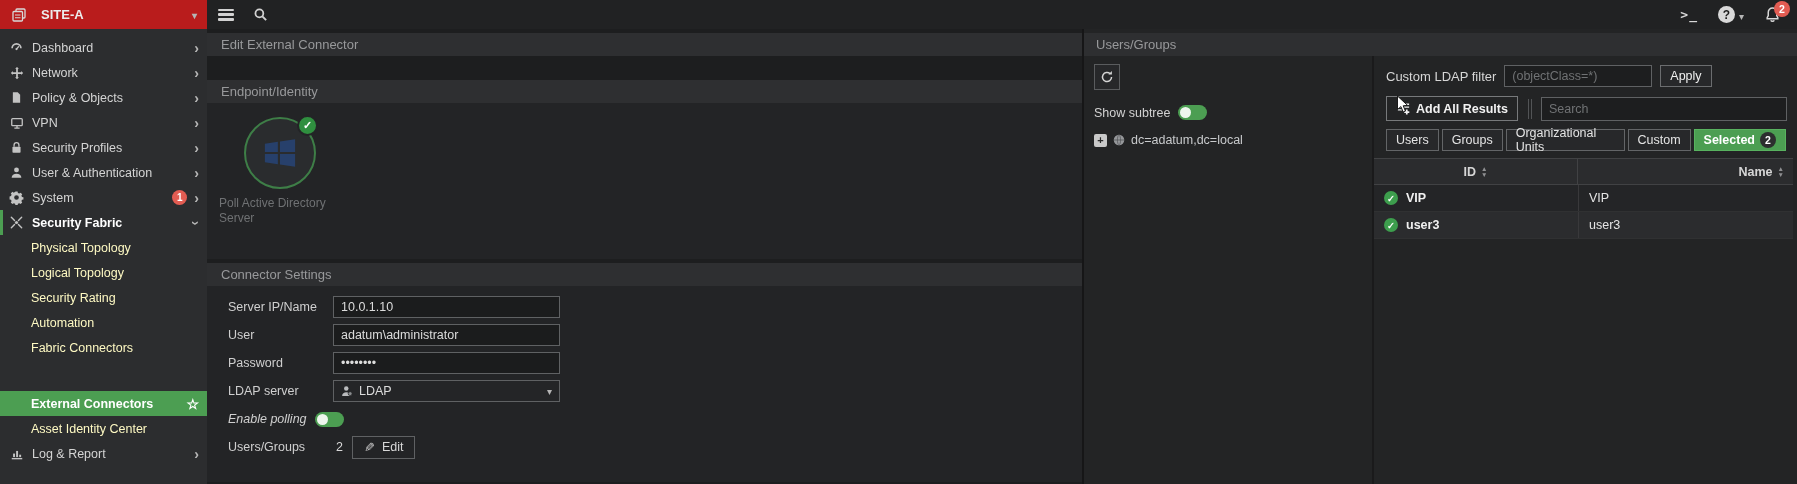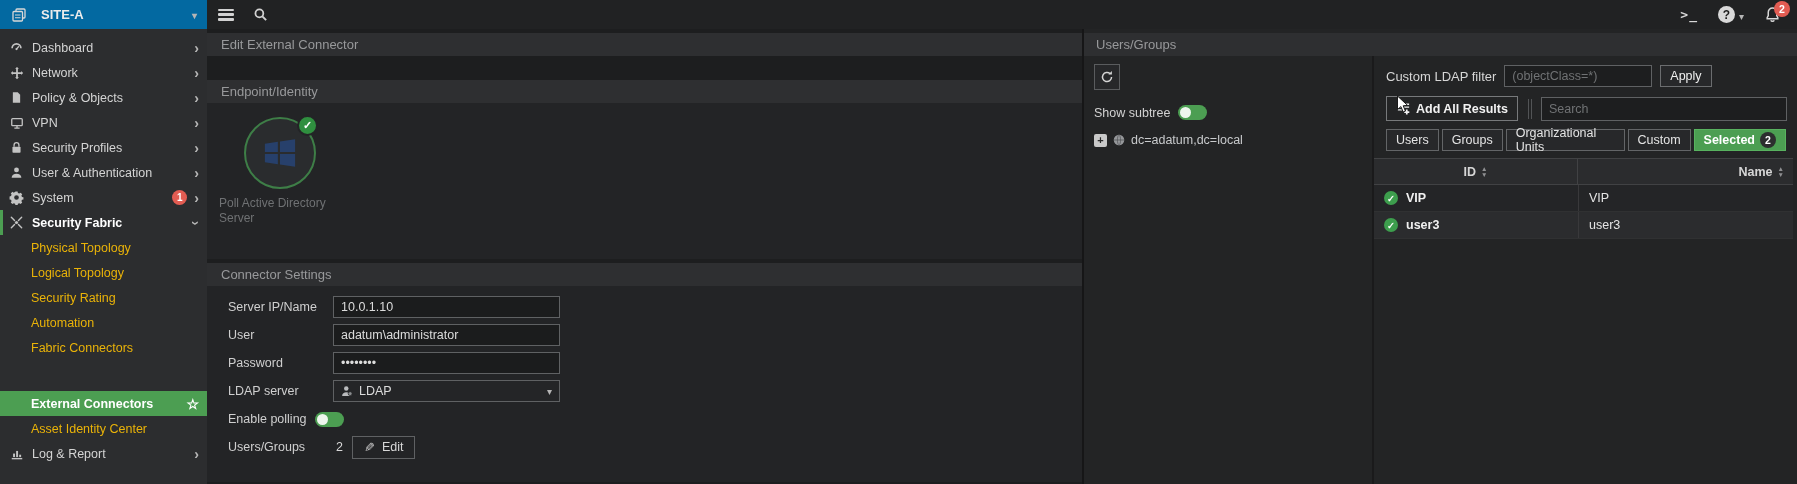--- a/index.html
+++ b/index.html
@@ -24,38 +24,38 @@
   .help-circle { width:17px; height:17px; border-radius:50%; background:#d9d9d9; color:#1f1f1f;
     font-weight:bold; font-size:12px; display:flex; align-items:center; justify-content:center; }
   .caret-down::after { content:"▾"; color:#b5b5b5; font-size:10px; }
   .bell-wrap { position:relative; cursor:pointer; color:#d8d8d8; }
   .bell-badge { position:absolute; left:10px; top:-5px; min-width:16px; height:16px; padding:0 4px;
     border-radius:8px; background:#e25c52; color:#fff; font-size:10.5px; font-weight:bold;
     display:flex; align-items:center; justify-content:center; }
 
   
   .sidebar { position:absolute; left:0; top:0; width:207px; height:484px; background:#2c2d2f; }
-  .site-header { height:29px; background:#0369a1; display:flex; align-items:center;
+  .site-header { height:29px; background:#b91c1c; display:flex; align-items:center;
     padding:0 10px; gap:7px; color:#ececec; font-weight:bold; font-size:13px; cursor:pointer; }
   .site-header .caret-down { margin-left:auto; }
   .nav { padding-top:6px; }
   .nav-item { height:25px; display:flex; align-items:center; padding:0 8px;
     color:#d4d4d4; font-size:12.5px; cursor:pointer; position:relative; }
   .nav-icon { width:17px; height:16px; margin-right:7px; color:#c3c3c3;
     display:flex; align-items:center; justify-content:center; flex:none; }
   .nav-label { flex:1; white-space:nowrap; overflow:hidden; }
   .chev { color:#b8b8b8; font-weight:bold; font-size:14px; line-height:1; }
   .chev::after { content:"›"; }
   .chev.down { transform:rotate(90deg); }
   .nav-item.fabric { font-weight:bold; color:#fff; border-left:3px solid #4c9e52; padding-left:5px; }
   .badge-red { background:#e25c52; color:#fff; border-radius:50%; width:15px; height:15px;
     font-size:10px; font-weight:bold; display:flex; align-items:center; justify-content:center;
     margin-right:7px; flex:none; }
   .sub-item { height:25px; display:flex; align-items:center; padding:0 8px 0 31px;
-    color:#eab308; font-size:12.5px; cursor:pointer; }
+    color:#fef9c3; font-size:12.5px; cursor:pointer; }
   .sub-item.selected { background:#4c9e52; color:#fff; font-weight:bold;margin-top:31px; }
   .star-icon { margin-left:auto; font-size:14px; color:#fff; }
 
   
   .main-panel { position:absolute; left:207px; top:29px; width:875px; height:455px; background:#1d1e1f; }
   .bar { height:23px; background:#2e2f31; color:#98999b; font-size:13px;
     display:flex; align-items:center; padding:0 14px; }
   .main-title { margin-top:4px; }
   .endpoint-header { margin-top:24px; }
   .endpoint-body { height:156px; background:#232426; position:relative; }
@@ -363,21 +363,21 @@
               <path d="M1.5 14.5c0-3.3 2.5-5 5.5-5s5.5 1.7 5.5 5z" fill="currentColor"></path>
               <circle cx="12.2" cy="11.5" r="2.6" fill="#8a8c8e" stroke="#242527" stroke-width="1"></circle>
             </svg>
         </span>
         <span>LDAP</span>
         <span class="caret-down"></span>
       </div>
     </div>
 
     <div class="form-row">
-      <span class="form-label" style="width:auto;">Enable polling</span>
+      <span class="form-label" style="width:auto;font-style:italic;">Enable polling</span>
       <span class="toggle"></span>
     </div>
 
     <div class="form-row">
       <span class="form-label">Users/Groups</span>
       <span class="count-val">2</span>
       <button class="edit-btn">
         <span class="pencil-icon"></span>
         <span>Edit</span>
       </button>

